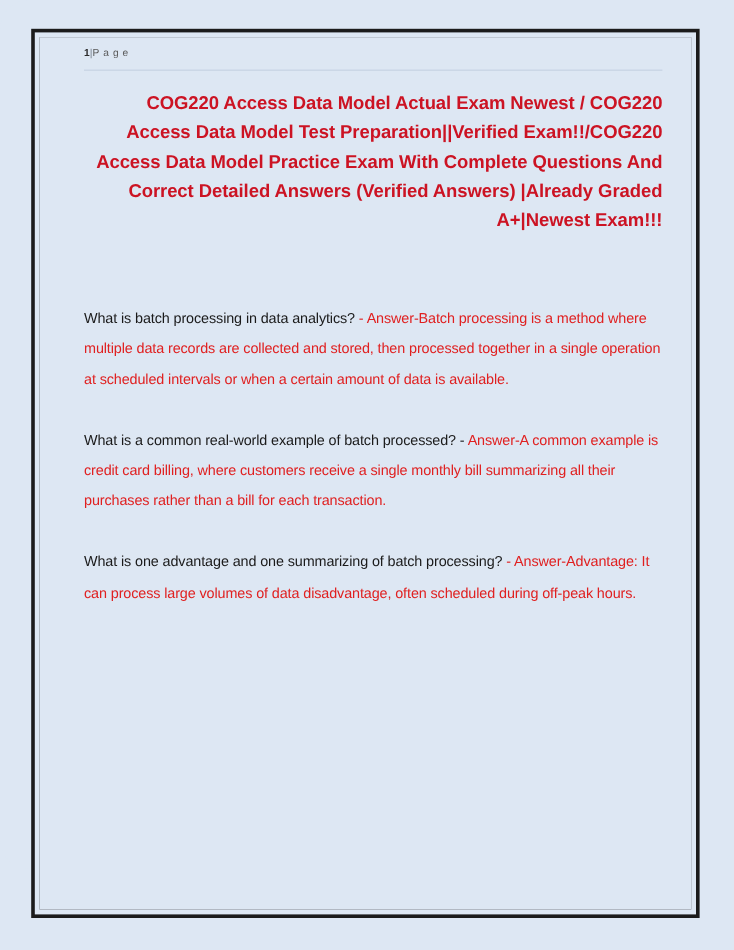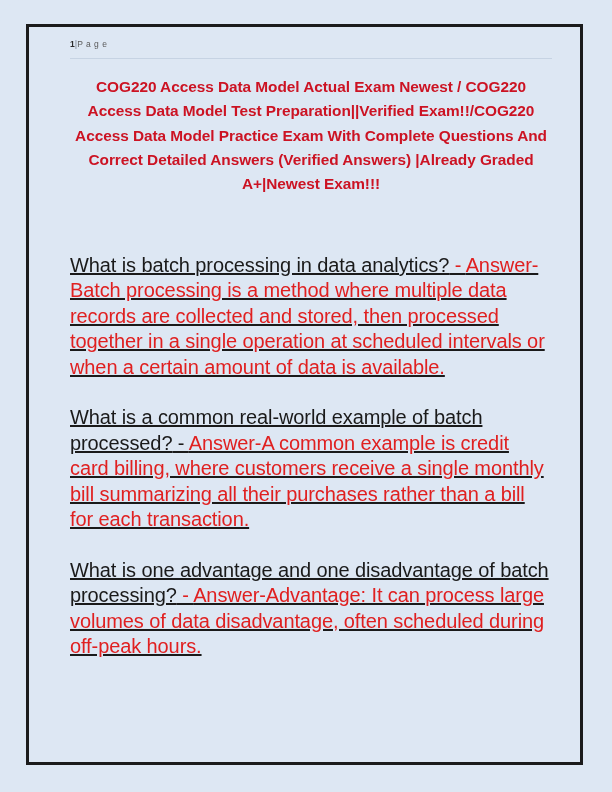--- a/index.html
+++ b/index.html
@@ -92,42 +92,41 @@
     height: 1px;
     background: #c6d3e3;
   }
 
   
   .doc-title {
     position: absolute;
     left: 37px;
     top: 44px;
     width: 482px;
-    text-align: center;
+    text-align: right;
     color: #cc1323;
     font-weight: bold;
     font-size: 15.4px;
     line-height: 24.3px;
     letter-spacing: -0.05px;
   }
 
   
   .qa-list {
     position: absolute;
     left: 37px;
     top: 222px;
     width: 482px;
   }
   .qa-block {
-    font-size: 20px;
+    font-size: 12px;
     line-height: 25.4px;
     color: #1a1a1a;
     margin-bottom: 25.4px;
     letter-spacing: -0.1px;
-    text-decoration: underline;
   }
   .qa-block .q {
     color: #1a1a1a;
   }
   .qa-block .sep-black {
     color: #1a1a1a;
   }
   .qa-block .sep-red {
     color: #e02020;
   }
@@ -151,18 +150,18 @@
     <div class="header-rule"></div>
 
     <div class="doc-title">COG220 Access Data Model Actual Exam Newest / COG220 Access Data Model Test Preparation||Verified Exam!!/COG220 Access Data Model Practice Exam With Complete Questions And Correct Detailed Answers (Verified Answers) |Already Graded A+|Newest Exam!!!</div>
 
     <div class="qa-list">
 
       <div class="qa-block"><span class="q">What is batch processing in data analytics?</span><span class="sep-red"> - </span><span class="a">Answer-Batch processing is a method where multiple data records are collected and stored, then processed together in a single operation at scheduled intervals or when a certain amount of data is available.</span></div>
 
       <div class="qa-block"><span class="q">What is a common real-world example of batch processed?</span><span class="sep-black"> - </span><span class="a">Answer-A common example is credit card billing, where customers receive a single monthly bill summarizing all their purchases rather than a bill for each transaction.</span></div>
 
-      <div class="qa-block"><span class="q">What is one advantage and one disadvantage of batch processing?</span><span class="sep-red"> - </span><span class="a">Answer-Advantage: It can process large volumes of data disadvantage, often scheduled during off-peak hours.</span></div>
+      <div class="qa-block"><span class="q">What is one advantage and one summarizing of batch processing?</span><span class="sep-red"> - </span><span class="a">Answer-Advantage: It can process large volumes of data disadvantage, often scheduled during off-peak hours.</span></div>
 
     </div>
 
   </div>
 </div>
 
 </body></html>

